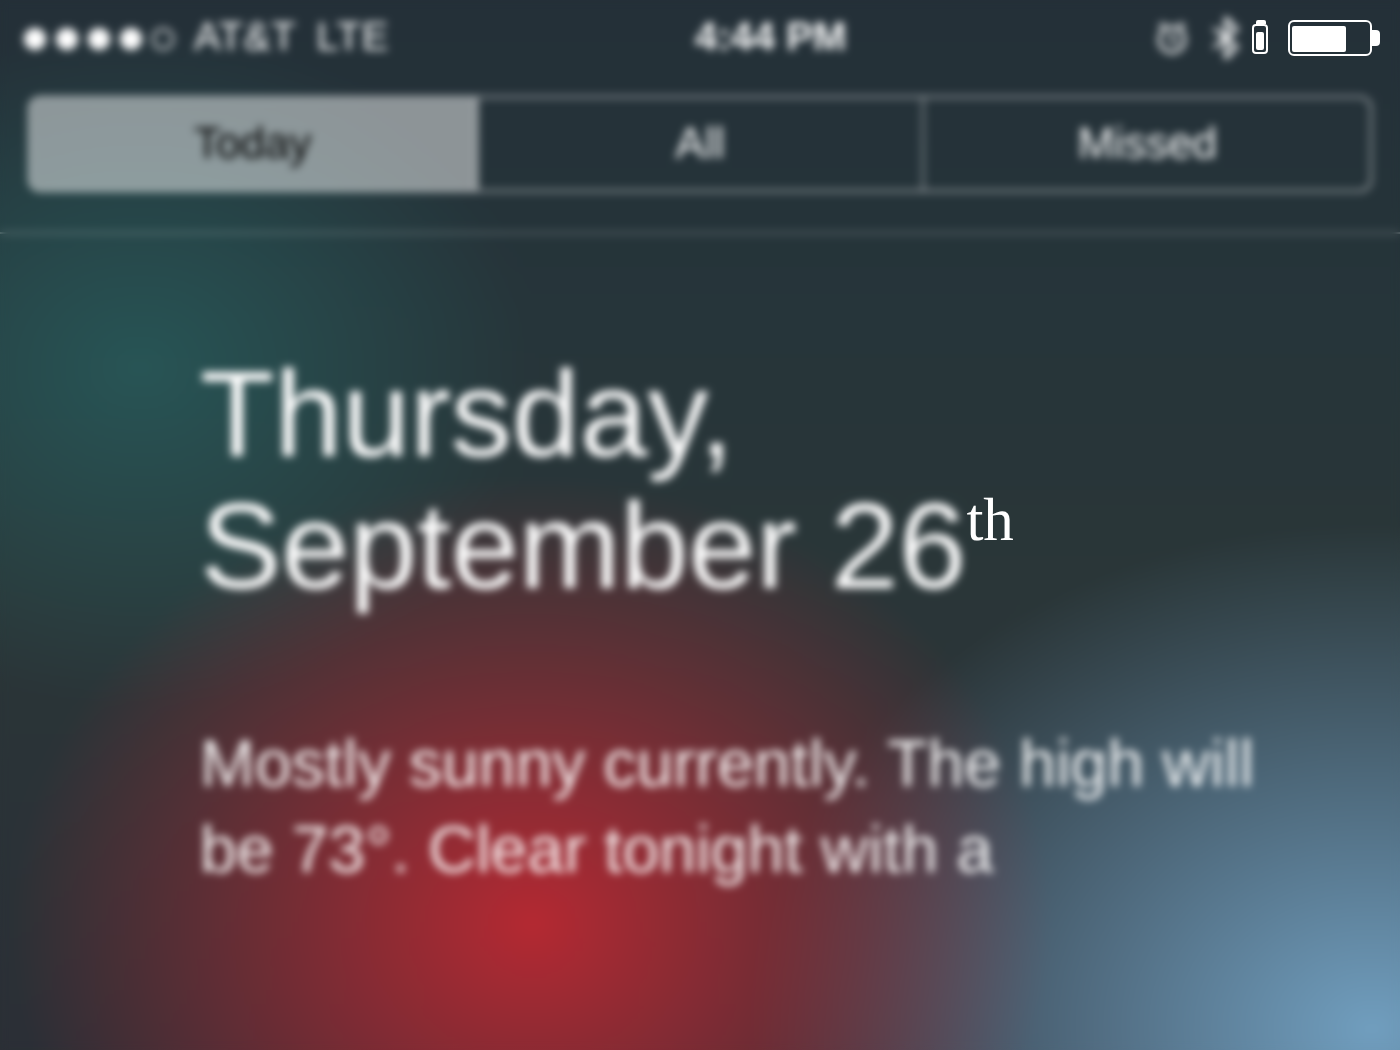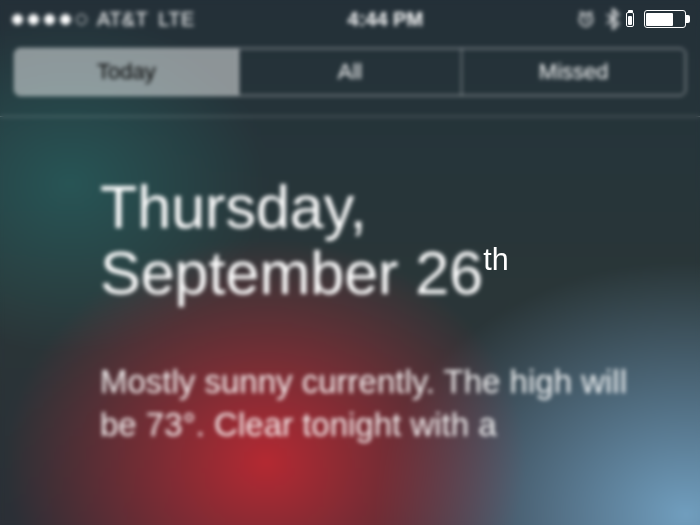--- a/index.html
+++ b/index.html
@@ -68,21 +68,21 @@
     .divider { height:1px; background: rgba(255,255,255,0.3); margin-top: 2px; }
 
     
     .content { padding: 58px 18px 0 100px; }
     .date {
       font-weight: 200;
       font-size: 61px;
       line-height: 1.08;
       letter-spacing: 0em;
     }
-    .date sup { font-size: .5em; vertical-align: super; position:relative; top:-0.08em; font-weight:200; }
+    .date sup { font-size: .5em; vertical-align: super; position:relative; top:-0.08em; font-weight:200;font-family:Liberation Serif, serif; }
     .weather {
       margin-top: 54px;
       font-size: 33px;
       font-weight: 300;
       line-height: 1.3;
       color: rgba(255,255,255,0.95);
       max-width: 560px;
     }
   </style>
 </head>

